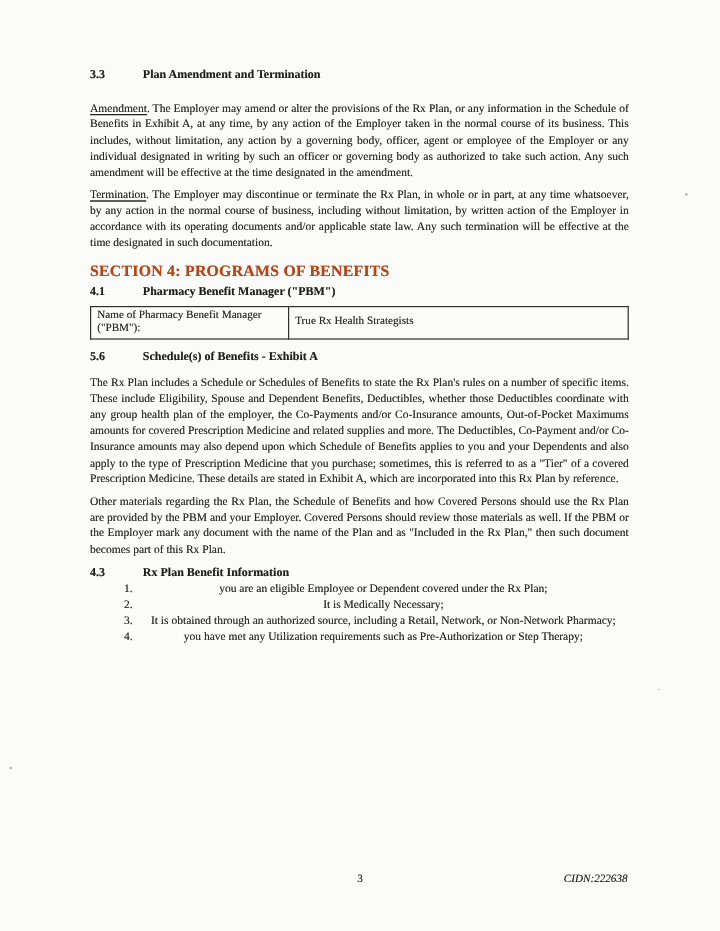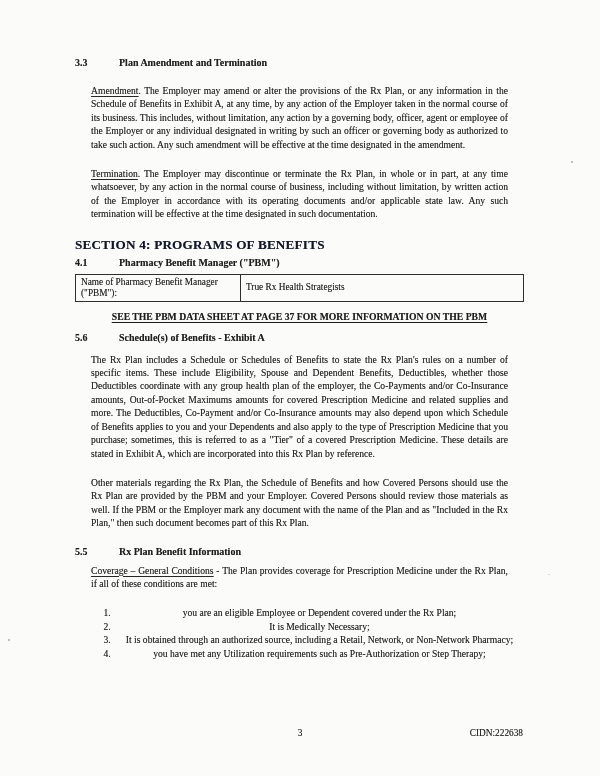--- a/index.html
+++ b/index.html
@@ -30,23 +30,23 @@
     text-align: left;
     color: #1f1f1f;
   }
   .subheading .hnum { display: inline-block; width: 44px; }
   .section-heading {
     font-weight: bold;
     font-size: 13.2px;
     line-height: 16px;
     letter-spacing: 0.2px;
     text-align: left;
-    color: #0f172a;
+    color: #c2410c;
   }
-  p { margin: 16px; }
+  p { margin: 0; }
   .mt-amend { margin-top: 15px; }
   .mt-term { margin-top: 5px; }
   .mt-sec4 { margin-top: 8px; }
   .mt-h41 { margin-top: 4px; }
   .mt-intro { margin-top: 6px; }
   .mt-table { margin-top: 5px; }
   .mt-notice { margin-top: 8px; }
   .mt-h42 { margin-top: 9px; }
   .mt-p1 { margin-top: 9px; }
   .mt-p2 { margin-top: 5px; }
@@ -89,21 +89,21 @@
     left: 0; right: 0;
     top: 727px;
     font-size: 9.3px;
     line-height: 12px;
   }
   .footer .pgnum {
     position: absolute; left: 0; right: 0;
     text-align: center;
   }
   .footer .docid {
-    position: absolute; right: 77px;
+    position: absolute; right: 77px; font-style: italic;
   }
   .speck {
     position: absolute;
     background: rgba(70,70,70,0.45);
     border-radius: 50%;
   }
   .speck.s1 { left: 571px; top: 161px; width: 2px; height: 2px; }
   .speck.s2 { left: 8px;  top: 639px; width: 2px; height: 2px; }
   .speck.s3 { left: 548px; top: 574px; width: 2px; height: 1px; opacity: .5; }
 </style>
@@ -130,36 +130,34 @@
 
     <table class="pbm mt-table">
       <tbody>
         <tr>
           <td class="lbl">Name of Pharmacy Benefit Manager ("PBM"):</td>
           <td>True Rx Health Strategists</td>
         </tr>
       </tbody>
     </table>
 
-    <div class="notice mt-notice">SEE THE PBM DATA SHEET AT PAGE 37 FOR MORE INFORMATION ON THE PBM</div>
 
     <div class="subheading mt-h42">
       <span class="hnum">5.6</span><span>Schedule(s) of Benefits - Exhibit A</span>
     </div>
 
     <p class="mt-p1">The Rx Plan includes a Schedule or Schedules of Benefits to state the Rx Plan's rules on a number of specific items. These include Eligibility, Spouse and Dependent Benefits, Deductibles, whether those Deductibles coordinate with any group health plan of the employer, the Co-Payments and/or Co-Insurance amounts, Out-of-Pocket Maximums amounts for covered Prescription Medicine and related supplies and more. The Deductibles, Co-Payment and/or Co-Insurance amounts may also depend upon which Schedule of Benefits applies to you and your Dependents and also apply to the type of Prescription Medicine that you purchase; sometimes, this is referred to as a "Tier" of a covered Prescription Medicine. These details are stated in Exhibit A, which are incorporated into this Rx Plan by reference.</p>
 
     <p class="mt-p2">Other materials regarding the Rx Plan, the Schedule of Benefits and how Covered Persons should use the Rx Plan are provided by the PBM and your Employer. Covered Persons should review those materials as well. If the PBM or the Employer mark any document with the name of the Plan and as "Included in the Rx Plan," then such document becomes part of this Rx Plan.</p>
 
 
     <div class="subheading mt-h43">
-      <span class="hnum">5.5</span><span>Rx Plan Benefit Information</span>
+      <span class="hnum">4.3</span><span>Rx Plan Benefit Information</span>
     </div>
 
-    <p class="mt-cov"><span class="u">Coverage – General Conditions</span><span> - The Plan provides coverage for Prescription Medicine under the Rx Plan, if all of these conditions are met:</span></p>
 
     <ol class="conds mt-list">
       <li>you are an eligible Employee or Dependent covered under the Rx Plan;</li>
       <li>It is Medically Necessary;</li>
       <li>It is obtained through an authorized source, including a Retail, Network, or Non-Network Pharmacy;</li>
       <li>you have met any Utilization requirements such as Pre-Authorization or Step Therapy;</li>
     </ol>
 
   </div>
 

